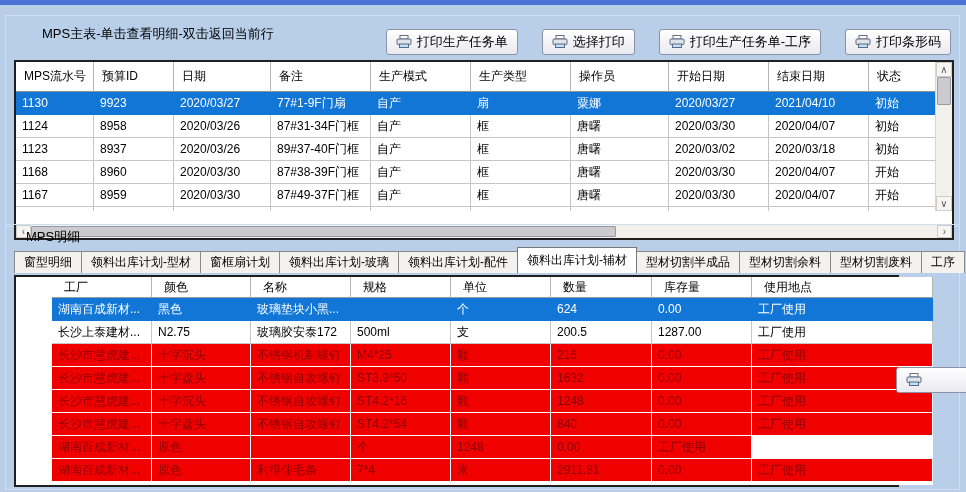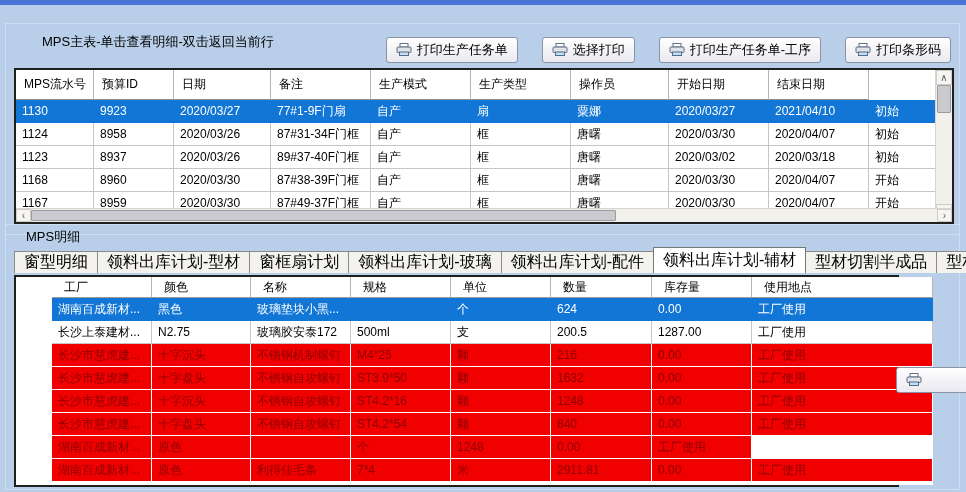--- a/index.html
+++ b/index.html
@@ -5,21 +5,21 @@
   html,body{margin:0;padding:0;}
   body{
     width:966px;height:492px;position:relative;overflow:hidden;
     background:#b9cfe9;
     font-family:"Liberation Sans","DejaVu Sans",sans-serif;
     font-size:12px;color:#000;
   }
   #top-strip{position:absolute;left:0;top:0;width:966px;height:5px;background:#4c74d6;}
 
   .section{position:absolute;border:1px solid #cfdff2;}
-  #main-section{left:5px;top:23px;width:953px;height:210px;}
+  #main-section{left:5px;top:15px;width:953px;height:210px;}
   #detail-section{left:5px;top:224px;width:953px;height:264px;}
 
   .panel-title{position:absolute;font-size:13px;color:#000;white-space:nowrap;}
   #main-title{left:36px;top:9px;}
   #detail-title{left:20px;top:3px;}
 
   
   #toolbar{position:absolute;right:8px;top:13px;display:flex;gap:24px;}
   .btn{
     height:24px;display:flex;align-items:center;gap:5px;padding:0 9px;
@@ -38,21 +38,21 @@
     box-sizing:border-box;flex:0 0 auto;overflow:hidden;white-space:nowrap;
     border-right:1px solid #c6c6c6;border-bottom:1px solid #c6c6c6;
     padding-left:6px;display:flex;align-items:center;background:#fff;
   }
   .th{border-right:1px solid #b5b5b5;border-bottom:1px solid #8f8f8f;padding-left:8px;
       white-space:normal;line-height:13px;}
   .tr.selected .td{background:#1176d5;color:#fff;border-color:#1176d5;}
   .tr.alert .td{background:#f10000;color:#8b0000;border-right-color:#ffffff;border-bottom-color:#ffffff;}
 
   
-  #main-table{left:8px;top:44px;width:940px;height:156px;}
+  #main-table{left:8px;top:44px;width:940px;height:180px;}
   #main-grid{width:920px;height:149px;}
   .gm .th:nth-child(1),.gm .td:nth-child(1){width:78px;}
   .gm .th:nth-child(2),.gm .td:nth-child(2){width:80px;}
   .gm .th:nth-child(3),.gm .td:nth-child(3){width:97px;}
   .gm .th:nth-child(4),.gm .td:nth-child(4){width:100px;}
   .gm .th:nth-child(5),.gm .td:nth-child(5){width:100px;}
   .gm .th:nth-child(6),.gm .td:nth-child(6){width:100px;}
   .gm .th:nth-child(7),.gm .td:nth-child(7){width:98px;}
   .gm .th:nth-child(8),.gm .td:nth-child(8){width:100px;}
   .gm .th:nth-child(9),.gm .td:nth-child(9){width:100px;}
@@ -82,21 +82,21 @@
   .vscroll .sb-down{margin-top:auto;}
   .hscroll .sb-right{margin-left:auto;}
   .sb-thumb{flex:0 0 28px;margin:0 1px;background:#cbcbcf;border:1px solid #9a9aa2;border-radius:1px;box-sizing:border-box;}
   .hthumb{flex:0 0 585px;margin:1px 0;background:#cbcbcf;border:1px solid #9a9aa2;border-radius:1px;box-sizing:border-box;}
 
   
   #tabs{position:absolute;left:8px;top:22px;display:flex;align-items:flex-end;height:26px;}
   .tab{
     height:21px;line-height:20px;padding:0 9px;background:#f3f2ee;
     border:1px solid #8a8a8a;border-bottom:none;margin-right:-1px;
-    font-size:16px;white-space:nowrap;cursor:default;
+    font-size:12px;white-space:nowrap;cursor:default;
   }
   .tab.active{background:#ffffff;height:25px;line-height:24px;position:relative;z-index:2;
     border-color:#777;}
 
   #detail-print{position:absolute;left:890px;top:142px;gap:44px;}
 </style>
 </head>
 <body>
 
 <div id="top-strip"></div>
@@ -143,20 +143,21 @@
         <div class="tr thead">
           <div class="th">MPS流水号</div>
           <div class="th">预算ID</div>
           <div class="th">日期</div>
           <div class="th">备注</div>
           <div class="th">生产模式</div>
           <div class="th">生产类型</div>
           <div class="th">操作员</div>
           <div class="th">开始日期</div>
           <div class="th">结束日期</div>
+          <div class="th">状态</div>
         </div>
         <div class="tr selected">
           <div class="td">1130</div>
           <div class="td">9923</div>
           <div class="td">2020/03/27</div>
           <div class="td">77#1-9F门扇</div>
           <div class="td">自产</div>
           <div class="td">扇</div>
           <div class="td">粟娜</div>
           <div class="td">2020/03/27</div>

